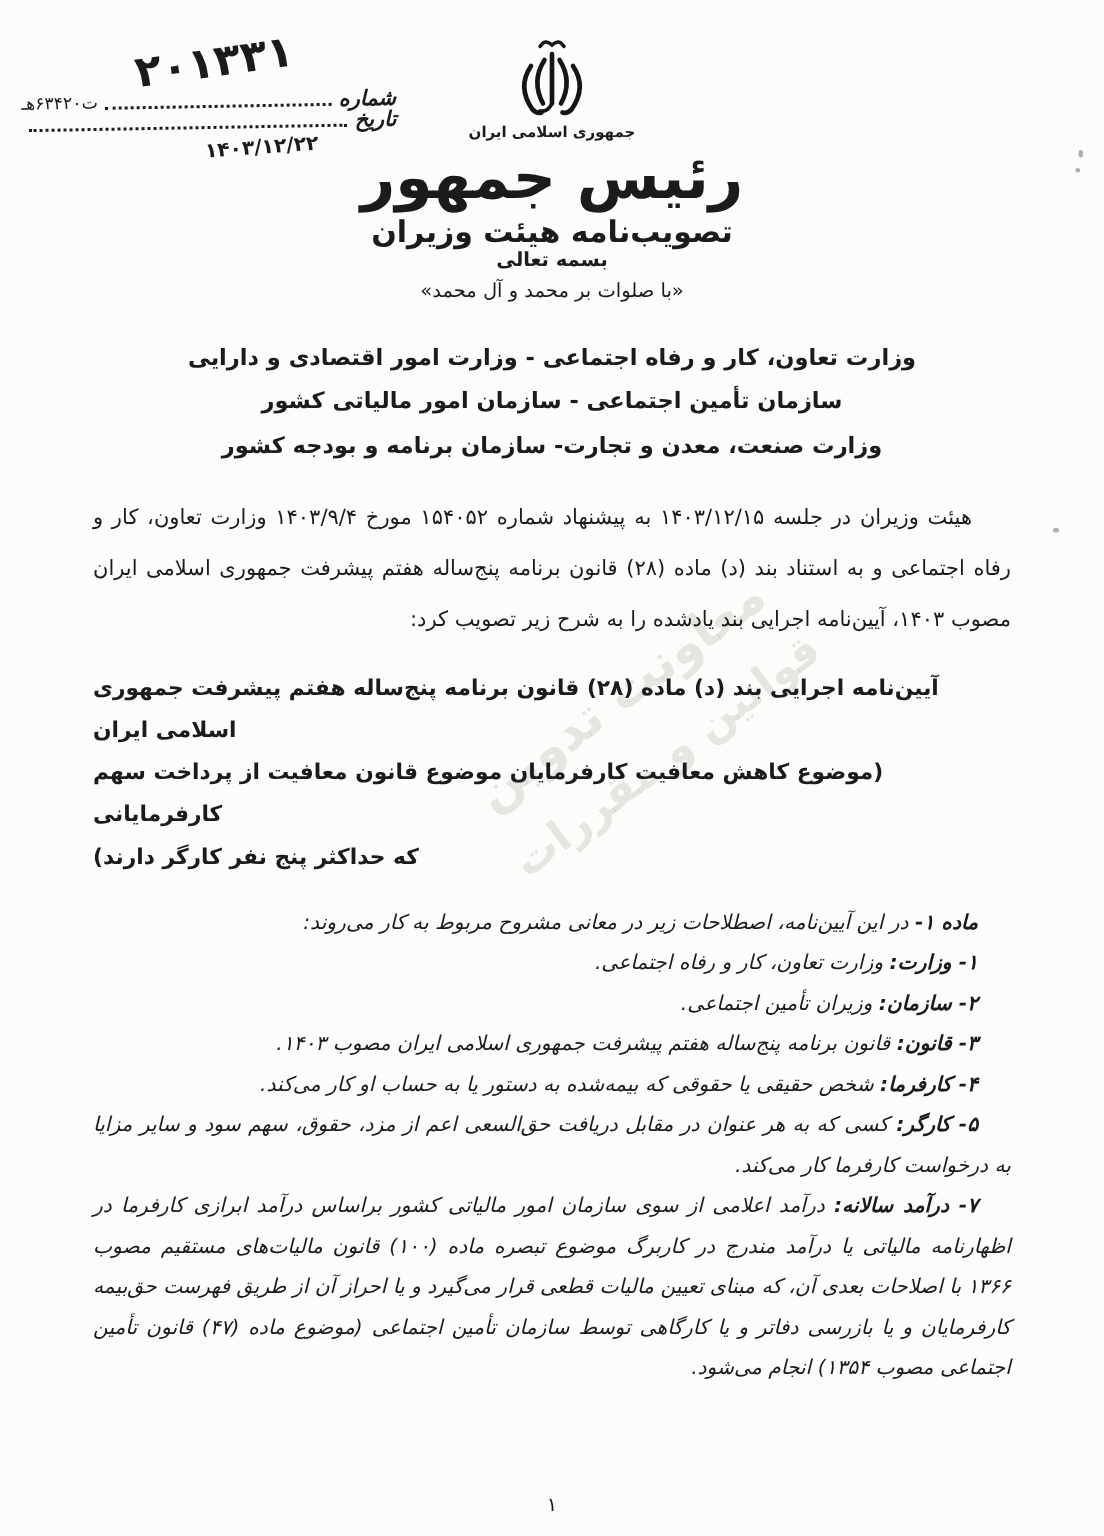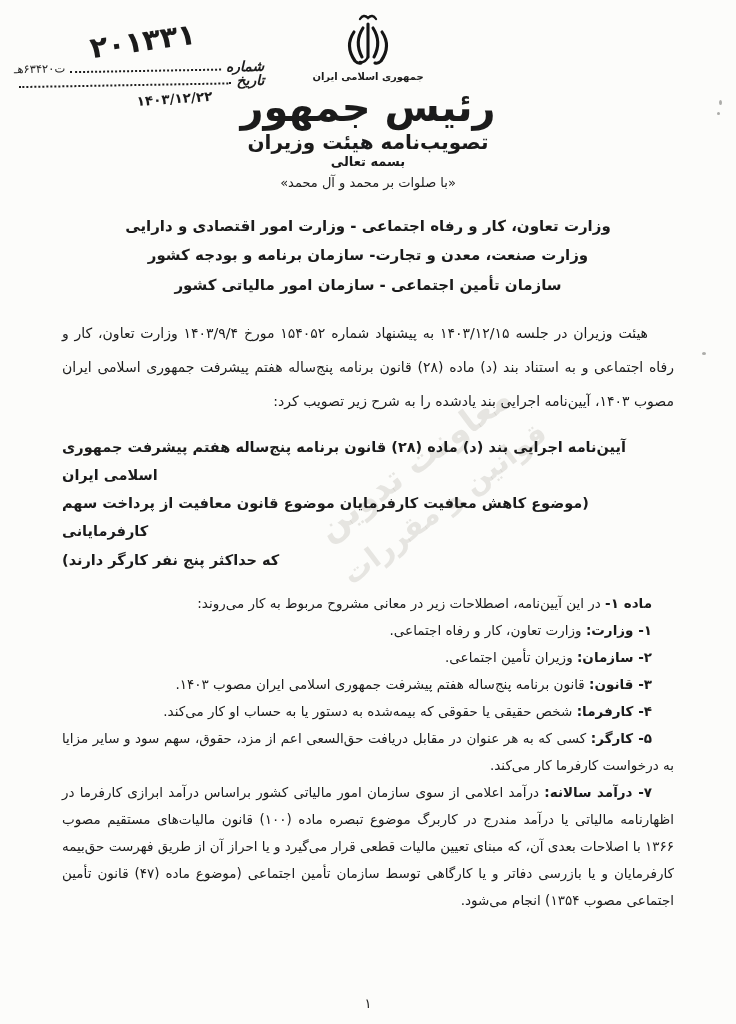--- a/index.html
+++ b/index.html
@@ -1,21 +1,21 @@
 <!DOCTYPE html>
 <html lang="fa" dir="rtl"><head>
 <meta charset="utf-8">
 <style>
   html,body{margin:0;padding:0;background:#e8e8e6;}
   .page{
     position:relative;width:736px;height:1024px;margin:0 auto;
     background:#fcfcfa;overflow:hidden;direction:rtl;
     font-family:"DejaVu Sans",sans-serif;color:#1b1b1b;
   }
-  .content{position:absolute;inset:0;padding:0 62px;box-sizing:border-box;}
+  .content{position:absolute;inset:0;padding:12px 62px;box-sizing:border-box;}
 
   
   .stamp{position:absolute;top:24px;left:14px;width:250px;direction:rtl;transform:rotate(-1deg);z-index:3;}
   .hand-number{font-weight:bold;font-size:29px;letter-spacing:4px;transform:rotate(-7deg);width:fit-content;margin:0 68px 2px auto;}
   .stamp-row{display:flex;align-items:flex-end;font-size:12px;}
   .stamp-label{font-weight:bold;font-style:italic;font-size:14px;line-height:1;}
   .stamp-dots{flex:1;border-bottom:2.5px dotted #1c1c1c;height:4px;margin:0 5px 3px;}
   .stamp-value{font-size:11.5px;padding-bottom:1px;}
   .hand-date{font-size:13.5px;font-weight:bold;letter-spacing:1.5px;transform:rotate(-3deg);width:fit-content;margin:2px 52px 0 auto;}
 
@@ -28,21 +28,21 @@
 
   .besmele{text-align:center;font-size:13px;font-weight:bold;}
   .salawat{margin-top:6px;text-align:center;font-size:13px;}
 
   .addressees{margin-top:22px;text-align:center;font-weight:bold;font-size:15px;line-height:1.95;}
 
   .preamble{margin:16px 0 0;font-size:14px;line-height:2.45;text-align:justify;text-indent:26px;position:relative;z-index:2;}
 
   .title-block{margin-top:14px;text-align:left;font-weight:bold;font-size:14.5px;line-height:1.95;position:relative;z-index:2;}
 
-  .article{margin-top:16px;font-size:13.5px;position:relative;z-index:2;}
+  .article{margin-top:16px;font-size:13.5px;position:relative;z-index:2;font-style:italic;}
   .article p{margin:0;text-align:justify;text-indent:22px;line-height:2.0;}
   .b{font-weight:bold;}
 
   .page-number{position:absolute;bottom:13px;left:0;right:0;text-align:center;font-size:13px;}
 
   
   .watermark{
     position:absolute;top:438px;right:118px;width:380px;
     transform:rotate(-37deg);text-align:center;font-weight:bold;
     color:rgba(108,101,88,0.15);pointer-events:none;z-index:1;
@@ -102,22 +102,22 @@
       <div class="republic">جمهوری اسلامی ایران</div>
       <div class="president">رئیس جمهور</div>
       <div class="doctype">تصویب‌نامه هیئت وزیران</div>
     </div>
 
     <div class="besmele">بسمه تعالی</div>
     <div class="salawat">«با صلوات بر محمد و آل محمد»</div>
 
     <div class="addressees">
       <div>وزارت تعاون، کار و رفاه اجتماعی - وزارت امور اقتصادی و دارایی</div>
+      <div>سازمان تأمین اجتماعی - سازمان امور مالیاتی کشور</div>
       <div>وزارت صنعت، معدن و تجارت- سازمان برنامه و بودجه کشور</div>
-      <div>سازمان تأمین اجتماعی - سازمان امور مالیاتی کشور</div>
     </div>
 
     <p class="preamble">هیئت وزیران در جلسه ۱۴۰۳/۱۲/۱۵ به پیشنهاد شماره ۱۵۴۰۵۲ مورخ ۱۴۰۳/۹/۴ وزارت تعاون، کار و رفاه اجتماعی و به استناد بند (د) ماده (۲۸) قانون برنامه پنج‌ساله هفتم پیشرفت جمهوری اسلامی ایران مصوب ۱۴۰۳، آیین‌نامه اجرایی بند یادشده را به شرح زیر تصویب کرد:</p>
 
     <div class="title-block">
       <div>آیین‌نامه اجرایی بند (د) ماده (۲۸) قانون برنامه پنج‌ساله هفتم پیشرفت جمهوری اسلامی ایران</div>
       <div>(موضوع کاهش معافیت کارفرمایان موضوع قانون معافیت از پرداخت سهم کارفرمایانی</div>
       <div>که حداکثر پنج نفر کارگر دارند)</div>
     </div>
 

